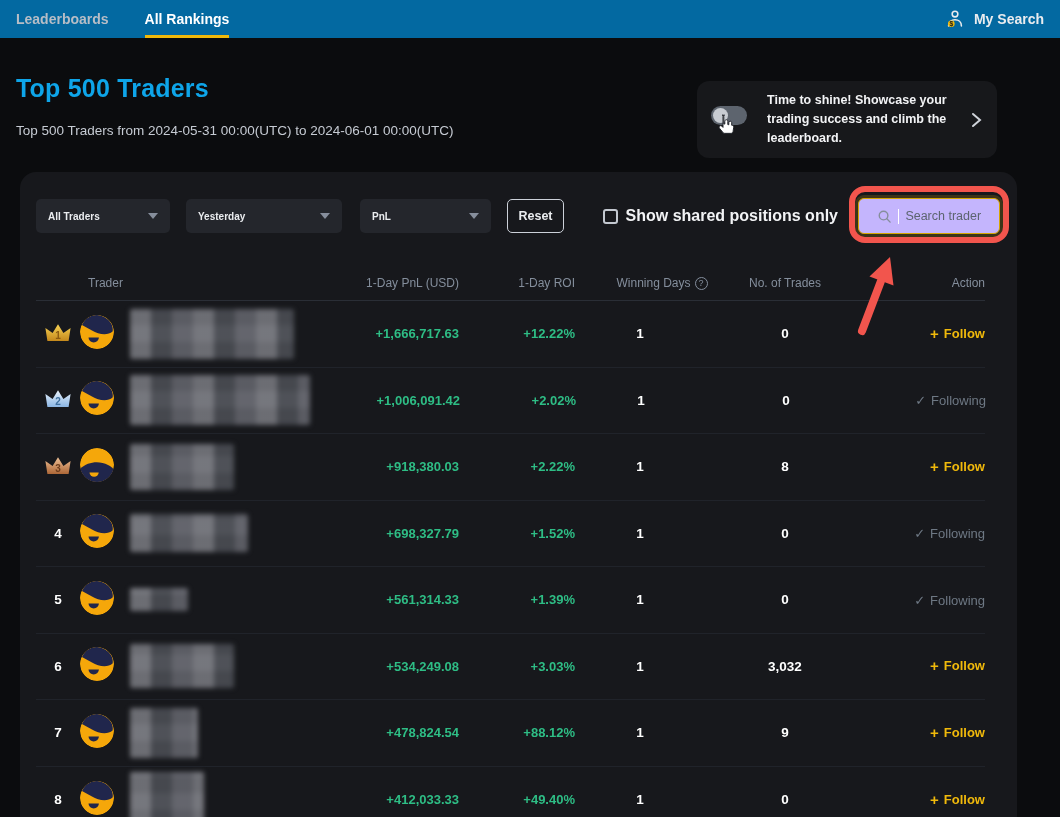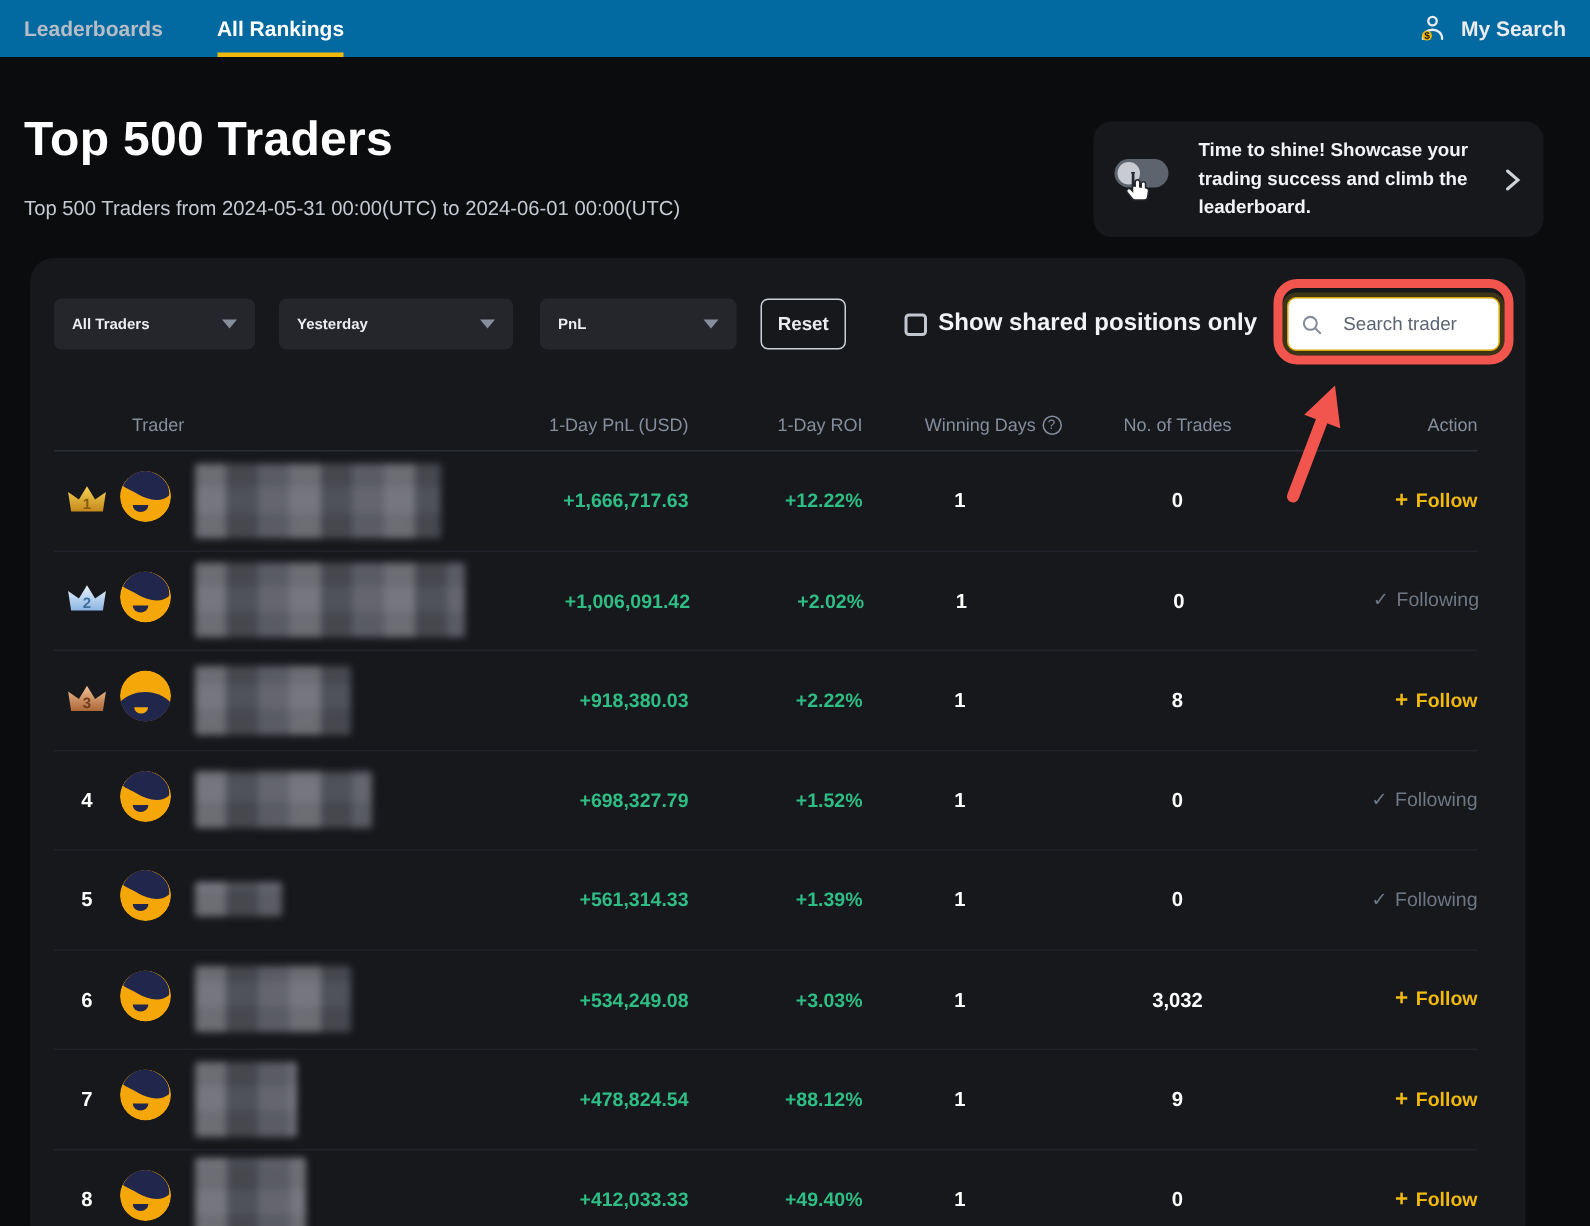--- a/index.html
+++ b/index.html
@@ -9,25 +9,25 @@
   
   .topnav { height:38px; background:#0369a1; display:flex; align-items:center; padding:0 16px; position:relative; }
   .nav-tab { height:38px; display:flex; align-items:center; font-size:14px; font-weight:700;
              color:#b7bdc6; position:relative; cursor:pointer; }
   .nav-tab + .nav-tab { margin-left:36px; }
   .nav-tab.active { color:#fff; }
   .nav-tab.active::after { content:""; position:absolute; left:0; right:0; bottom:0; height:3px; background:#f0b90b; }
   .profile { margin-left:auto; display:flex; align-items:center; gap:8px; font-size:14px; font-weight:700; color:#eaecef; cursor:pointer; }
 
   
-  .page-title { margin:36px 0 0 16px; font-size:32px; font-weight:700; color:#ffffff; letter-spacing:.2px; }
+  .page-title { margin:36px 0 0 16px; font-size:25px; font-weight:700; color:#0ea5e9; letter-spacing:.2px; }
   .page-sub   { margin:20px 0 0 16px; font-size:13.5px; color:#c6cbd3; }
 
   
-  .promo { position:absolute; left:729px; top:81px; width:300px; height:77px; background:#17181b;
+  .promo { position:absolute; left:697px; top:81px; width:300px; height:77px; background:#17181b;
            border-radius:12px; display:flex; align-items:center; padding:12px 14px 12px 14px; gap:16px; }
   .toggle-wrap { position:relative; width:40px; flex:0 0 40px; height:40px; }
   .toggle { position:absolute; left:0; top:6px; width:36px; height:19px; border-radius:10px; background:#5d646e; }
   .toggle-knob { position:absolute; left:2px; top:2px; width:15px; height:15px; border-radius:50%; background:#c8ccd2; }
   .cursor-hand { position:absolute; left:2px; top:13px; width:24px; height:24px; }
   .promo-text { flex:1; font-size:12.5px; font-weight:700; line-height:1.5; color:#f2f3f5; }
   .promo-chevron { flex:0 0 14px; }
 
   
   .panel { position:absolute; left:20px; top:172px; width:997px; height:660px; background:#17181c;
@@ -40,22 +40,22 @@
   .dd-1 { width:134px; } .dd-2 { width:156px; margin-left:16px; } .dd-3 { width:131px; margin-left:18px; }
   .caret-down { width:0; height:0; border-left:5px solid transparent; border-right:5px solid transparent;
                 border-top:6px solid #868e9c; }
   .reset-btn { margin-left:16px; height:34px; width:57px; border:1px solid #ccd1d9; border-radius:5px;
                background:transparent; color:#eaecef; font-size:12.5px; font-weight:700; cursor:pointer;
                font-family:"Liberation Sans", sans-serif; }
   .filter-right { margin-left:auto; display:flex; align-items:center; gap:20px; }
   .checkbox-group { display:flex; align-items:center; gap:8px; cursor:pointer; }
   .checkbox { width:15px; height:15px; border:2px solid #c3c8d0; border-radius:3px; background:transparent; }
   .checkbox-label { font-size:16px; font-weight:700; color:#f2f3f5; }
-  .search-box { width:142px; height:36px; background:#ffffff; border:1px solid #d7a500; border-radius:6px;
-                box-shadow:0 0 0 3px rgba(240,185,11,.18); display:flex; align-items:center; padding:0 8px; gap:6px; }
+  .search-box { width:142px; height:36px; background:#c4b5fd; border:1px solid #d7a500; border-radius:6px;
+                box-shadow:0 0 0 3px rgba(240,185,11,.18); display:flex; align-items:center; padding:0 8px; gap:6px;justify-content:center; }
   .search-caret { width:1.5px; height:15px; background:#fff; }
   .search-placeholder { font-size:12.5px; color:#5c6470; }
 
   
   .table { margin-top:37px; }
   .tgrid { display:grid; grid-template-columns:44px 50px 1fr 150px 116px 130px 160px 120px; align-items:center; }
   .thead { height:24px; font-size:12px; color:#848e9c;margin-top:24px; }
   .thead .c-trader { grid-column:2 / span 2; padding-left:8px; }
   .c-pnl, .c-roi { text-align:right; }
   .c-days, .c-trades { text-align:center; }

